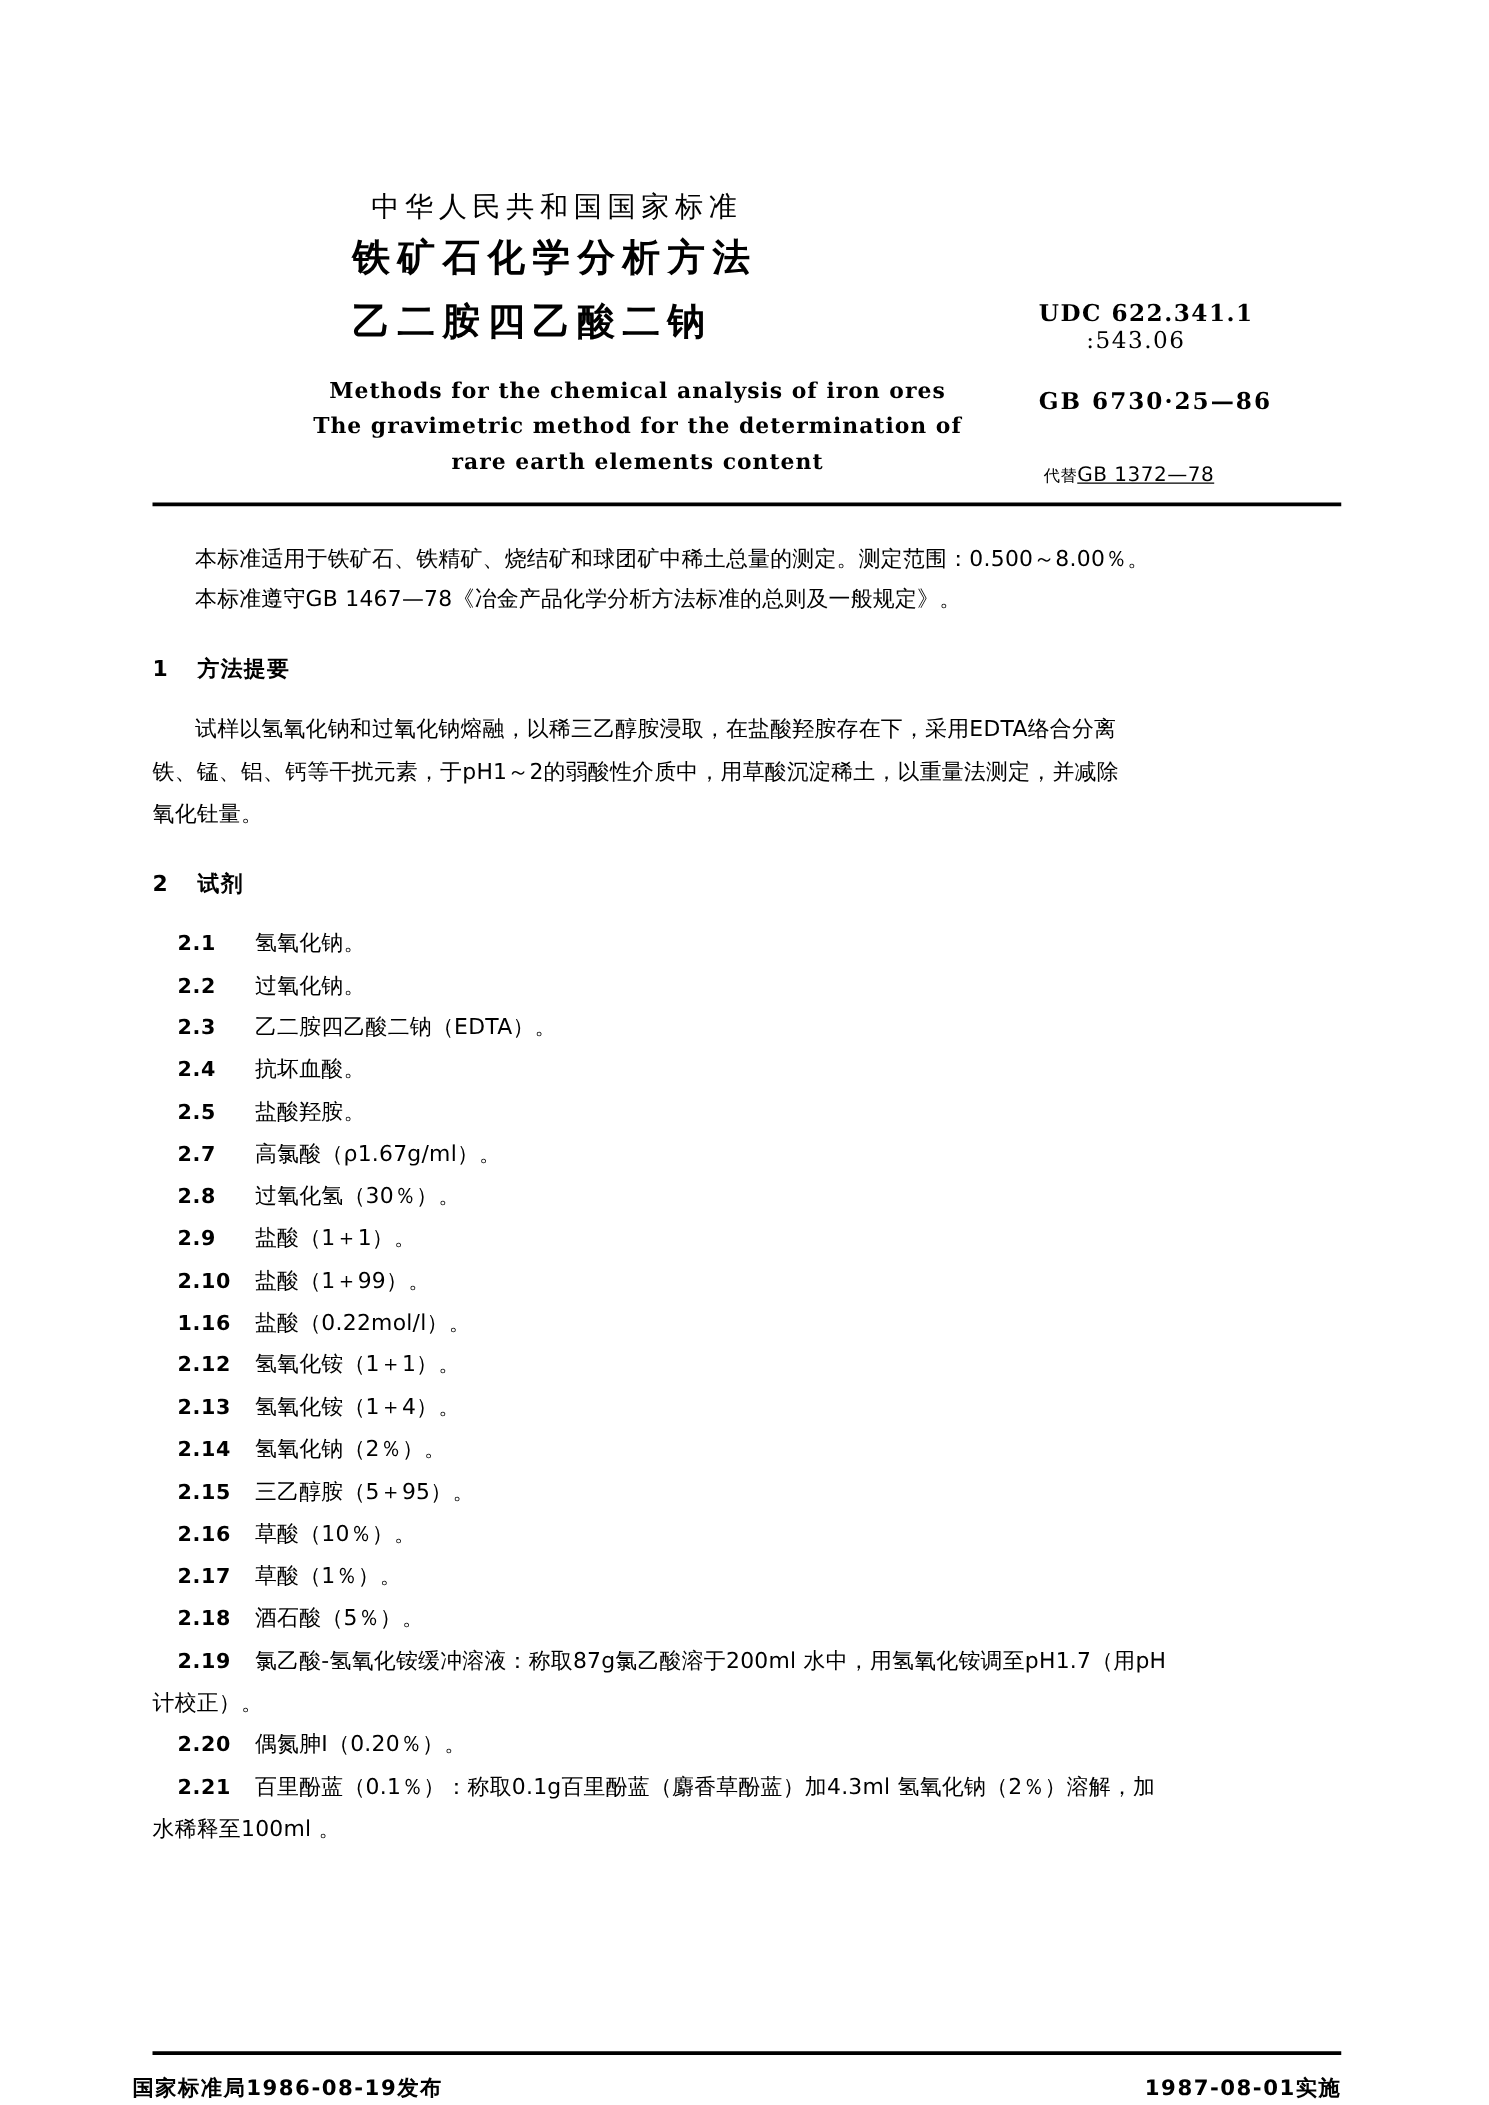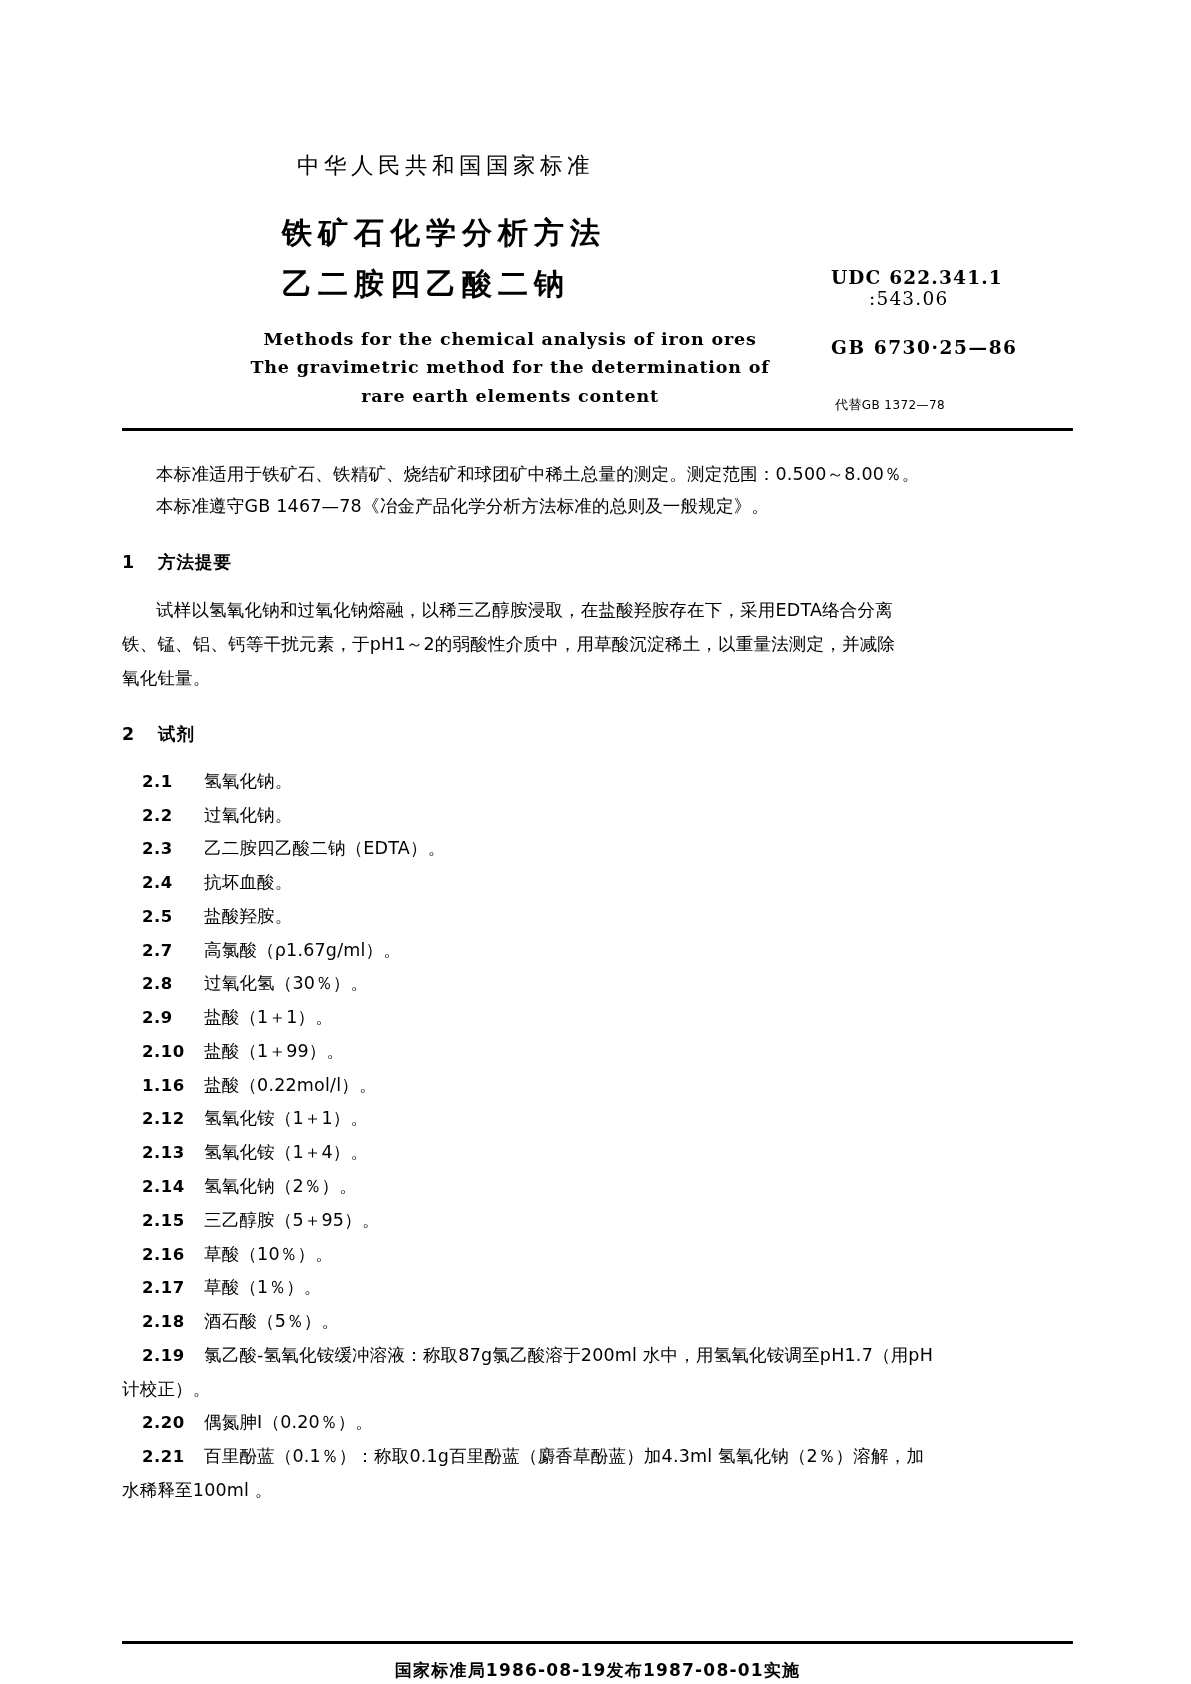--- a/index.html
+++ b/index.html
@@ -31,21 +31,20 @@
     position: relative;
   }
   .nation-line {
     font-family: "DejaVu Sans", "Liberation Sans", sans-serif;
     font-size: 22.5px;
     letter-spacing: 4.5px;
     margin-left: 175px;
     font-weight: 500;
   }
   .title-block {
-    margin-top: 26px;
     position: relative;
   }
   .cn-title {
     font-family: "DejaVu Sans", "Liberation Sans", sans-serif;
     font-size: 30px;
     font-weight: bold;
     letter-spacing: 6px;
     text-align: left;
     margin-left: 160px;
     line-height: 1.7;
@@ -96,21 +95,22 @@
     padding-left: 18px;
   }
   .meta .replaces {
     font-family: "DejaVu Sans", "Liberation Sans", sans-serif;
     font-size: 13px;
     letter-spacing: 0.4px;
     margin-top: 38px;
     padding-left: 22px;
   }
   .meta .replaces .sm {
-    font-size: 12px;
+    font-size: 16px;
+    text-decoration: underline;
   }
 
   
   .rule-thick {
     margin: 18px 118px 0 122px;
     border-top: 3.2px solid #000;
   }
 
   
   .content {
@@ -177,25 +177,25 @@
   
   .footer-rule {
     position: absolute;
     left: 122px;
     right: 118px;
     bottom: 190px;
     border-top: 3.2px solid #000;
   }
   .footer {
     position: absolute;
-    left: 122px;
+    left: 106px;
     right: 118px;
     bottom: 152px;
     display: flex;
-    justify-content: center;
+    justify-content: space-between;
     font-family: "DejaVu Sans", "Liberation Sans", sans-serif;
     font-weight: bold;
     font-size: 17px;
     letter-spacing: 1.2px;
   }
 </style>
 </head>
 <body>
 
 <div class="page">

